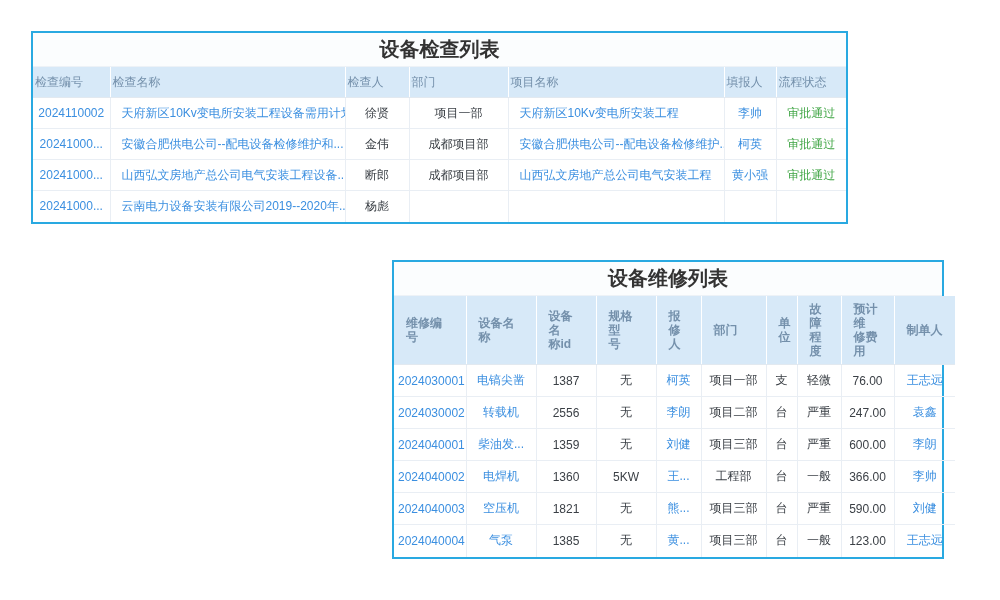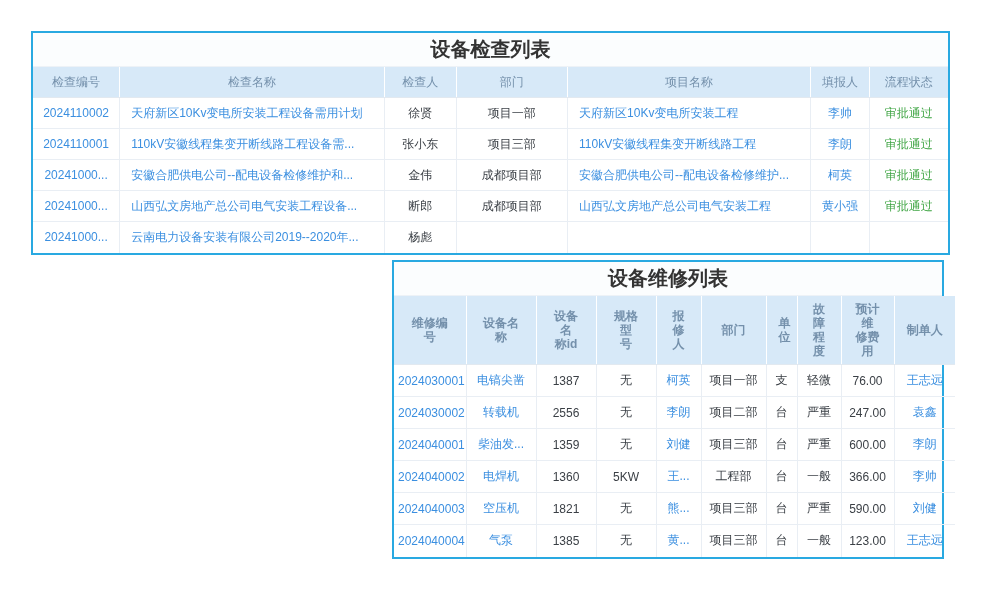--- a/index.html
+++ b/index.html
@@ -5,32 +5,32 @@
   html,body { margin:0; padding:0; }
   body {
     width:1000px; height:600px; position:relative; background:#ffffff;
     font-family:"Liberation Sans","DejaVu Sans",sans-serif;
     overflow:hidden;
   }
   .panel {
     position:absolute; background:#ffffff; box-sizing:border-box;
     border:2px solid #29A9E1;
   }
-  #inspection-panel { left:31px; top:31px; width:919px; }
+  #inspection-panel { left:31px; top:31px; width:817px; }
   #repair-panel { left:392px; top:260px; width:552px; }
   .panel-title {
     height:33px; line-height:33px; text-align:center;
     font-size:20px; font-weight:bold; color:#333333;
     background:#FBFDFE; border-bottom:1px solid #EDF2F7;
   }
   table { width:100%; border-collapse:collapse; table-layout:fixed; }
   th {
     background:#D7E9F8; color:#7490AB; font-weight:normal; font-size:12px;
     padding:8px 2px; border-left:1px solid #ffffff;
-    border-bottom:1px solid #E2E9F0; text-align:center;
+    border-bottom:1px solid #E2E9F0; text-align:left;
     overflow:hidden; line-height:14px;
   }
   th:first-child { border-left:none; }
   #repair-panel th { padding:6px 12px; white-space:pre-line;font-weight:bold; }
   td {
     font-size:12px; color:#3A3F45; height:31px; text-align:center;
     padding:0 4px; overflow:hidden; white-space:nowrap;
     border-top:1px solid #E9EEF4; border-left:1px solid #E9EEF4;
     box-sizing:border-box;
   }
@@ -71,29 +71,20 @@
       <tr>
         <td class="link">2024110002</td>
         <td class="link left">天府新区10Kv变电所安装工程设备需用计划</td>
         <td>徐贤</td>
         <td>项目一部</td>
         <td class="link left">天府新区10Kv变电所安装工程</td>
         <td class="link">李帅</td>
         <td class="status">审批通过</td>
       </tr>
       <tr>
-        <td class="link">2024110001</td>
-        <td class="link left">110kV安徽线程集变开断线路工程设备需...</td>
-        <td>张小东</td>
-        <td>项目三部</td>
-        <td class="link left">110kV安徽线程集变开断线路工程</td>
-        <td class="link">李朗</td>
-        <td class="status">审批通过</td>
-      </tr>
-      <tr>
         <td class="link">20241000...</td>
         <td class="link left">安徽合肥供电公司--配电设备检修维护和...</td>
         <td>金伟</td>
         <td>成都项目部</td>
         <td class="link left">安徽合肥供电公司--配电设备检修维护...</td>
         <td class="link">柯英</td>
         <td class="status">审批通过</td>
       </tr>
       <tr>
         <td class="link">20241000...</td>

